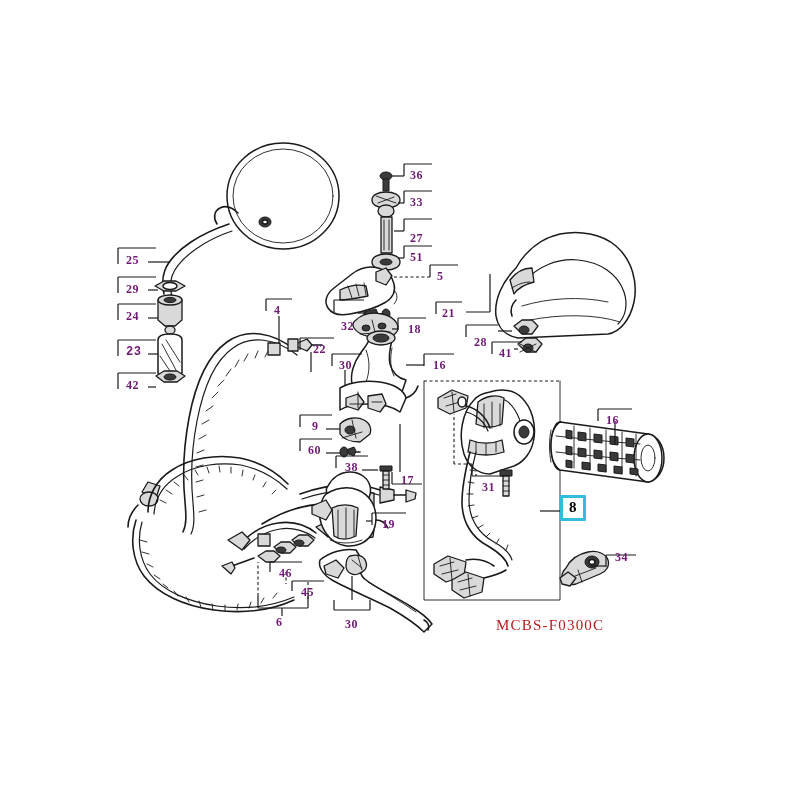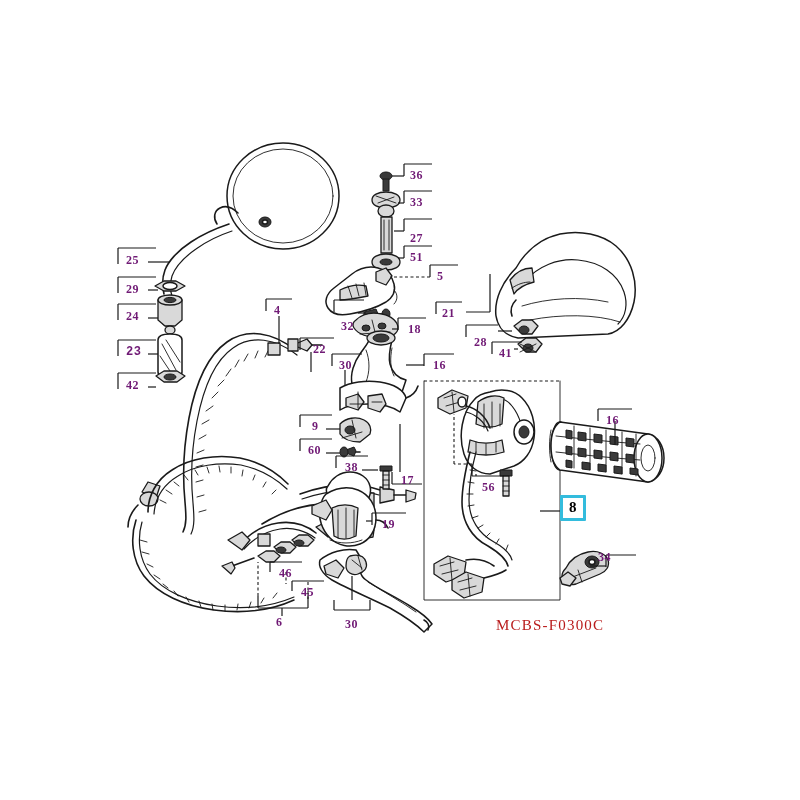--- a/index.html
+++ b/index.html
@@ -475,20 +475,20 @@
   <div class="lbl" style="left:410px;top:196px;">33</div>
   <div class="lbl" style="left:410px;top:232px;">27</div>
   <div class="lbl" style="left:410px;top:251px;">51</div>
   <div class="lbl" style="left:437px;top:270px;">5</div>
 
   <div class="lbl" style="left:442px;top:307px;">21</div>
   <div class="lbl" style="left:474px;top:330px;margin-top:6px;">28</div>
   <div class="lbl" style="left:499px;top:347px;">41</div>
 
   <div class="lbl" style="left:606px;top:414px;">16</div>
-  <div class="lbl" style="left:482px;top:481px;">56</div>
-  <div class="lbl" style="left:598px;top:551px;text-align:center;">34</div>
+  <div class="lbl" style="left:482px;top:481px;">31</div>
+  <div class="lbl" style="left:615px;top:551px;text-align:center;">34</div>
 
   <div class="lbl hl" style="left:560px;top:495px;">8</div>
 
   <div class="caption" style="left:496px;top:617px;">MCBS-F0300C</div>
 
 </div>
 
 </body></html>

